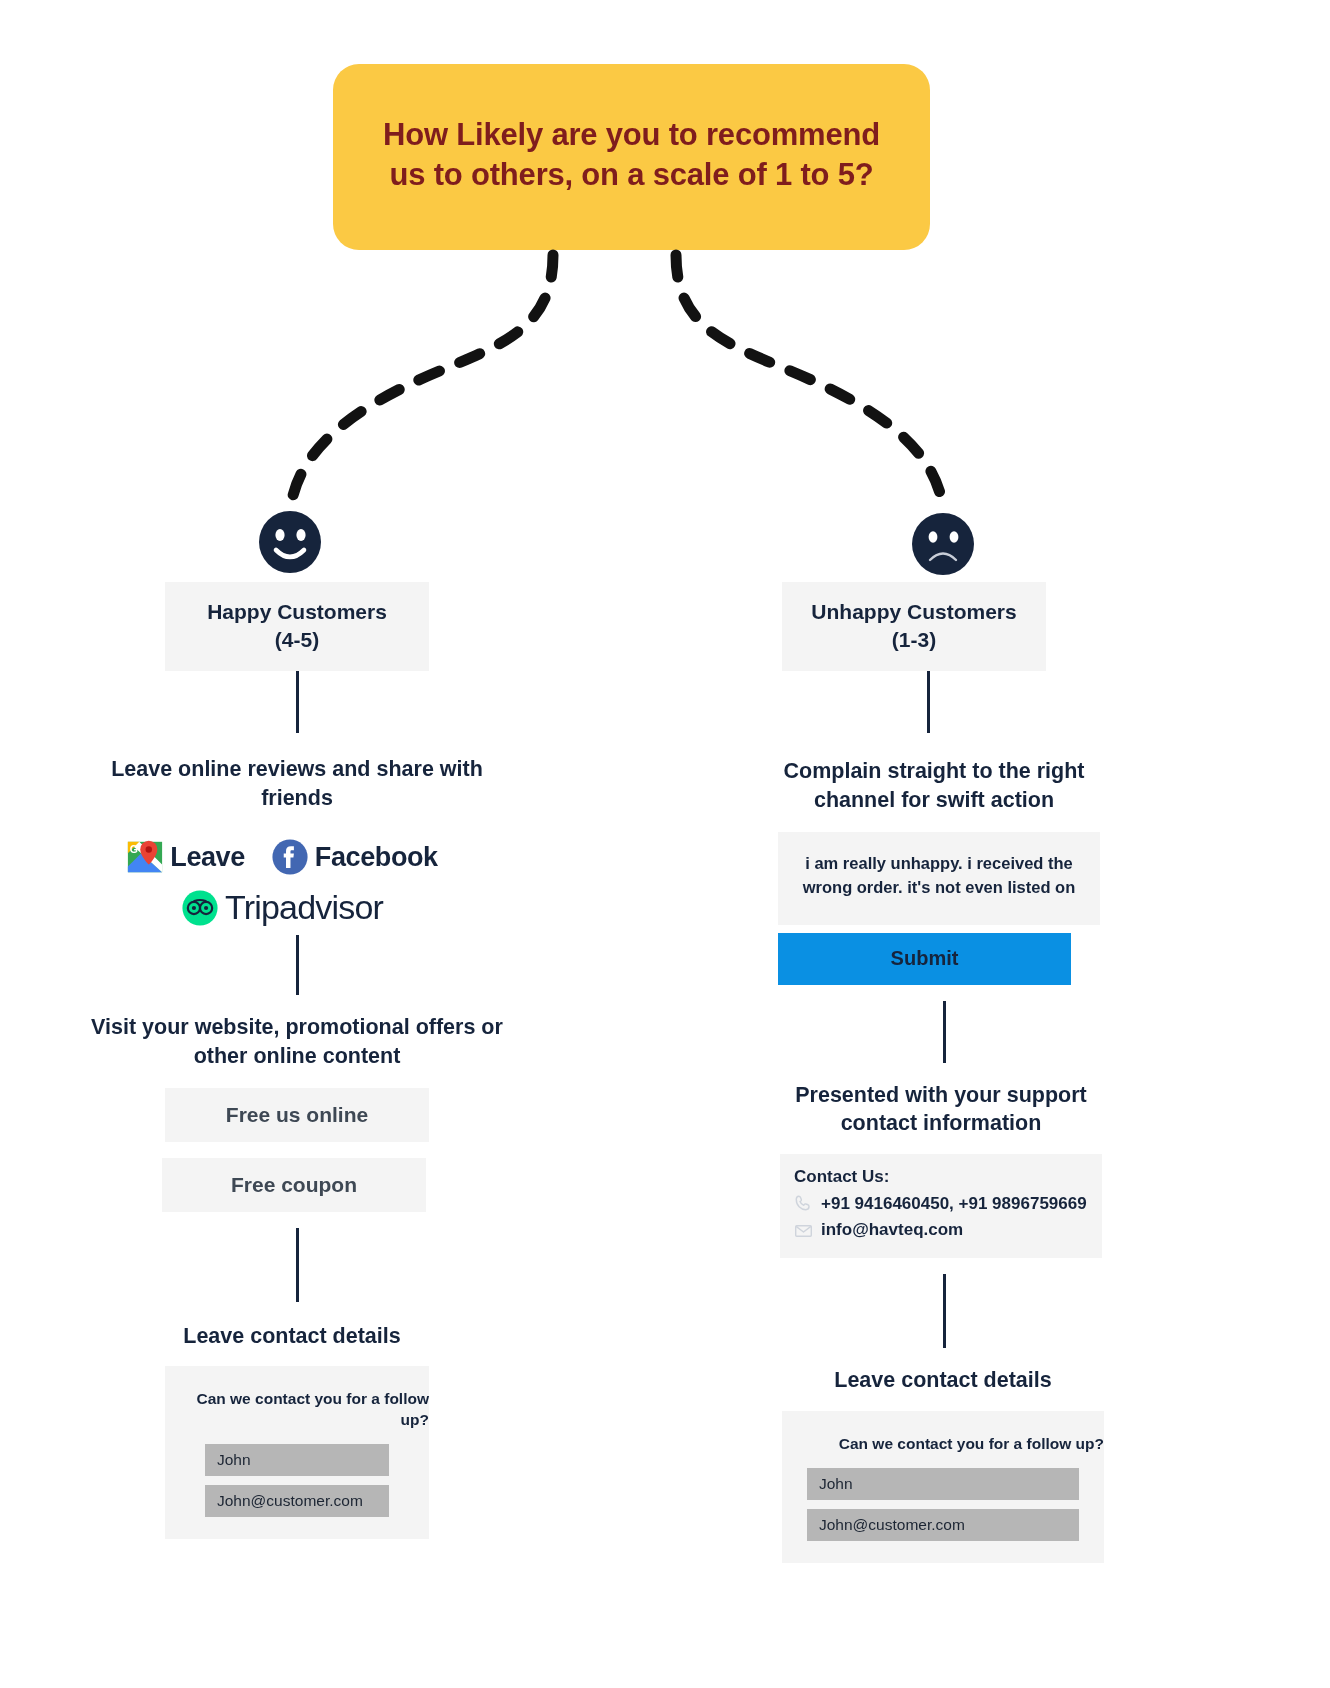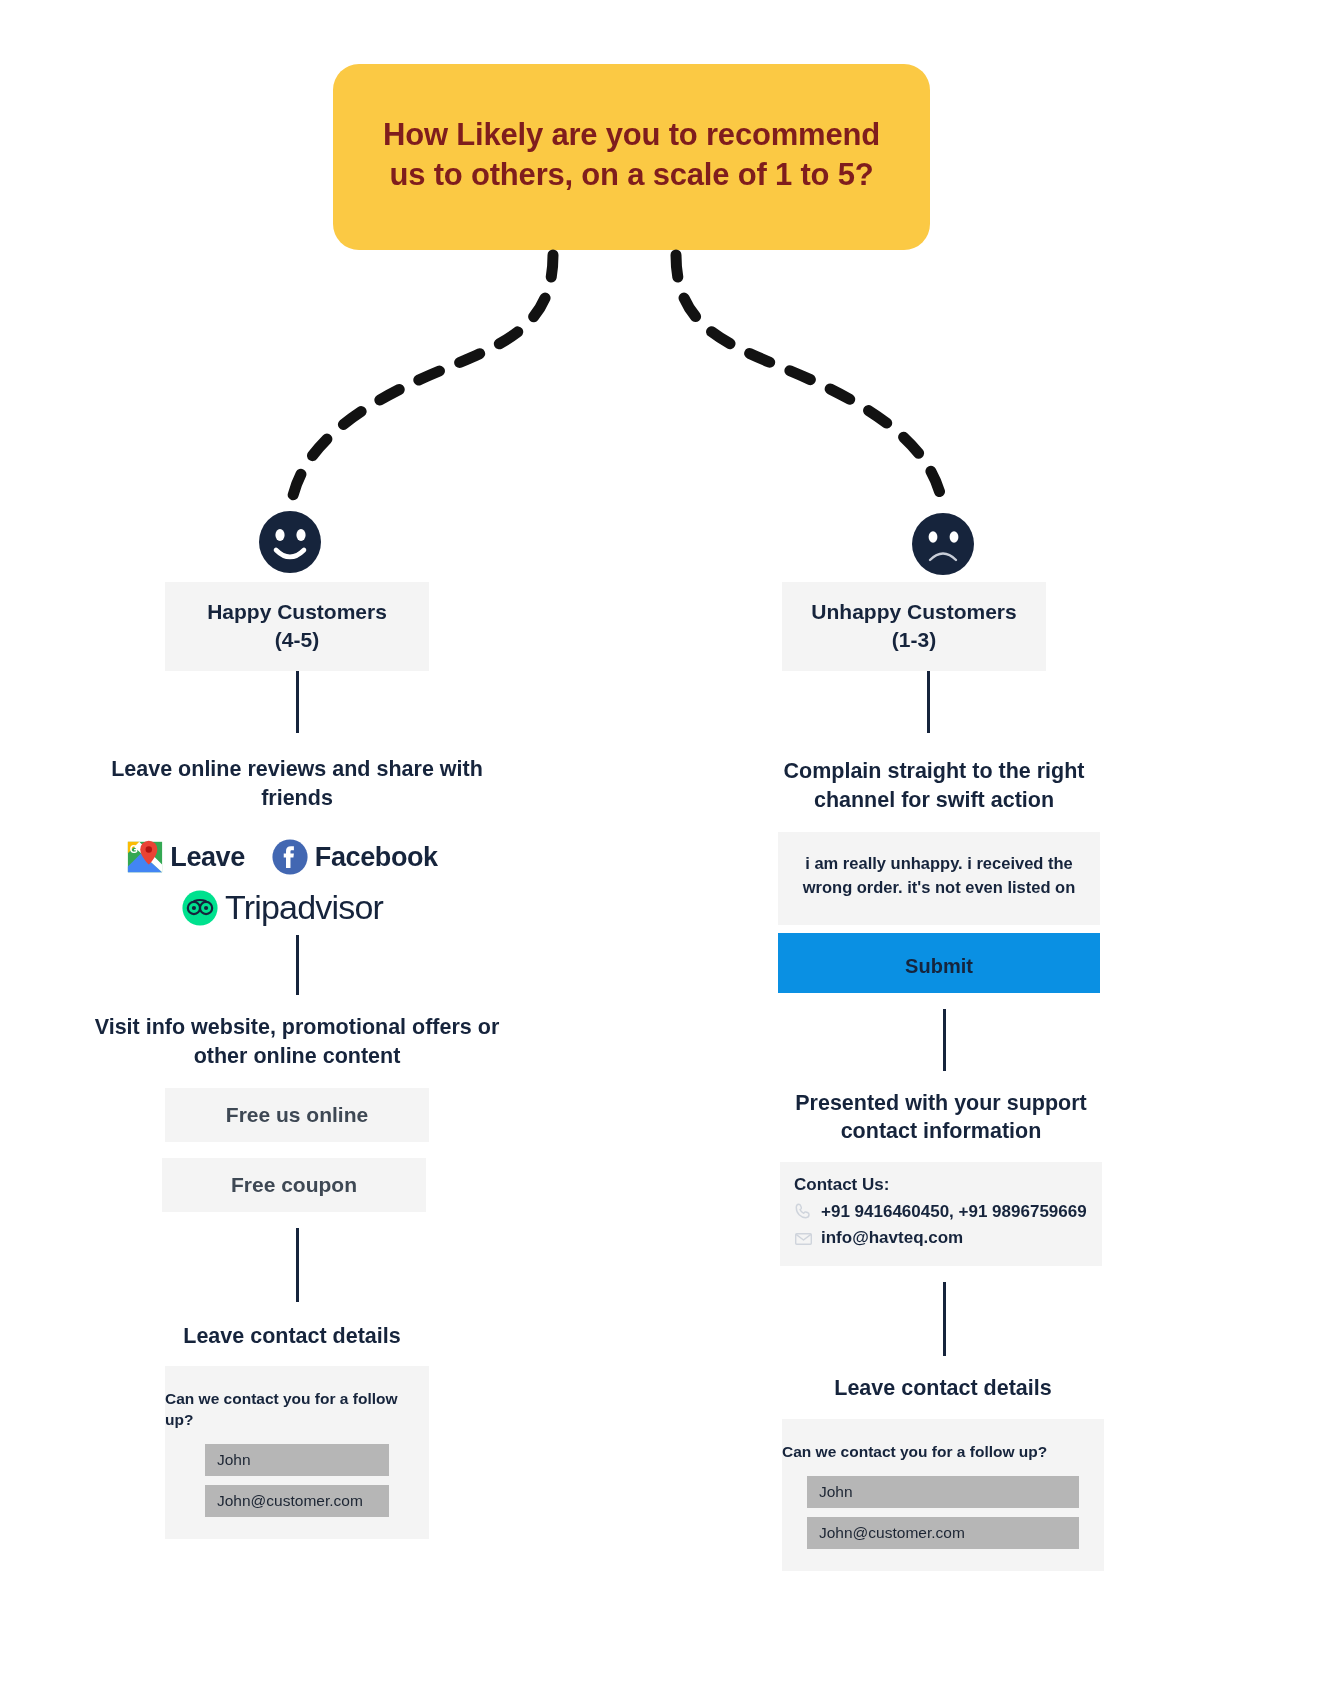--- a/index.html
+++ b/index.html
@@ -129,27 +129,27 @@
     padding: 20px 22px 26px 22px;
   }
   .complaint p {
     color: #16243c;
     font-size: 16.5px;
     font-weight: bold;
     line-height: 1.42;
     text-align: center;
   }
   .submit-btn {
-    width: 322px;
+    width: 293px;
     background: #0a90e3;
     color: #16243c;
     font-size: 20px;
     font-weight: bold;
     text-align: center;
-    padding: 22px 0 15px 0;
+    padding: 14px 0 15px 0;
     border: none;
     cursor: pointer;
     font-family: "Liberation Sans", sans-serif;
   }
   .contact-box {
     width: 322px;
     background: #f4f4f4;
     padding: 13px 14px 15px 14px;
   }
   .contact-title {
@@ -172,21 +172,21 @@
   
   .form-card {
     background: #f4f4f4;
     padding: 22px 0 22px 0;
   }
   .form-card .form-q {
     color: #16243c;
     font-size: 15.5px;
     font-weight: bold;
     line-height: 1.36;
-    text-align: left;
+    text-align: right;
     margin-bottom: 14px;
   }
   .field {
     background: #b6b6b6;
     color: #1c2533;
     font-size: 15.5px;
     font-weight: normal;
     padding: 7px 12px;
   }
   .field + .field { margin-top: 9px; }
@@ -271,21 +271,21 @@
             <circle cx="13.6" cy="20" r="2.2" fill="#16243c"></circle>
             <circle cx="26.4" cy="20" r="2.2" fill="#16243c"></circle>
             <path d="M14 12.6 Q20 10.4 26 12.6" fill="none" stroke="#16243c" stroke-width="2.1" stroke-linecap="round"></path>
           </svg>
           <span>Tripadvisor</span>
         </div>
       </div>
 
       <div class="stem" style="height:60px; margin-left:264px; margin-top:8px;"></div>
 
-      <div class="caption" style="width:420px; margin-left:55px; margin-top:18px;">Visit info website, promotional offers or other online content</div>
+      <div class="caption" style="width:420px; margin-left:55px; margin-top:18px;">Visit your website, promotional offers or other online content</div>
 
       <div class="pill" style="margin-left:133px; margin-top:18px;">Free us online</div>
       <div class="pill" style="margin-left:130px; margin-top:16px;">Free coupon</div>
 
       <div class="stem" style="height:74px; margin-left:264px; margin-top:16px;"></div>
 
       <div class="caption" style="width:400px; margin-left:60px; margin-top:20px;">Leave contact details</div>
 
       <div class="form-card fc-left" style="margin-top:16px;">
         <div class="form-q">Can we contact you for a follow up?</div>

